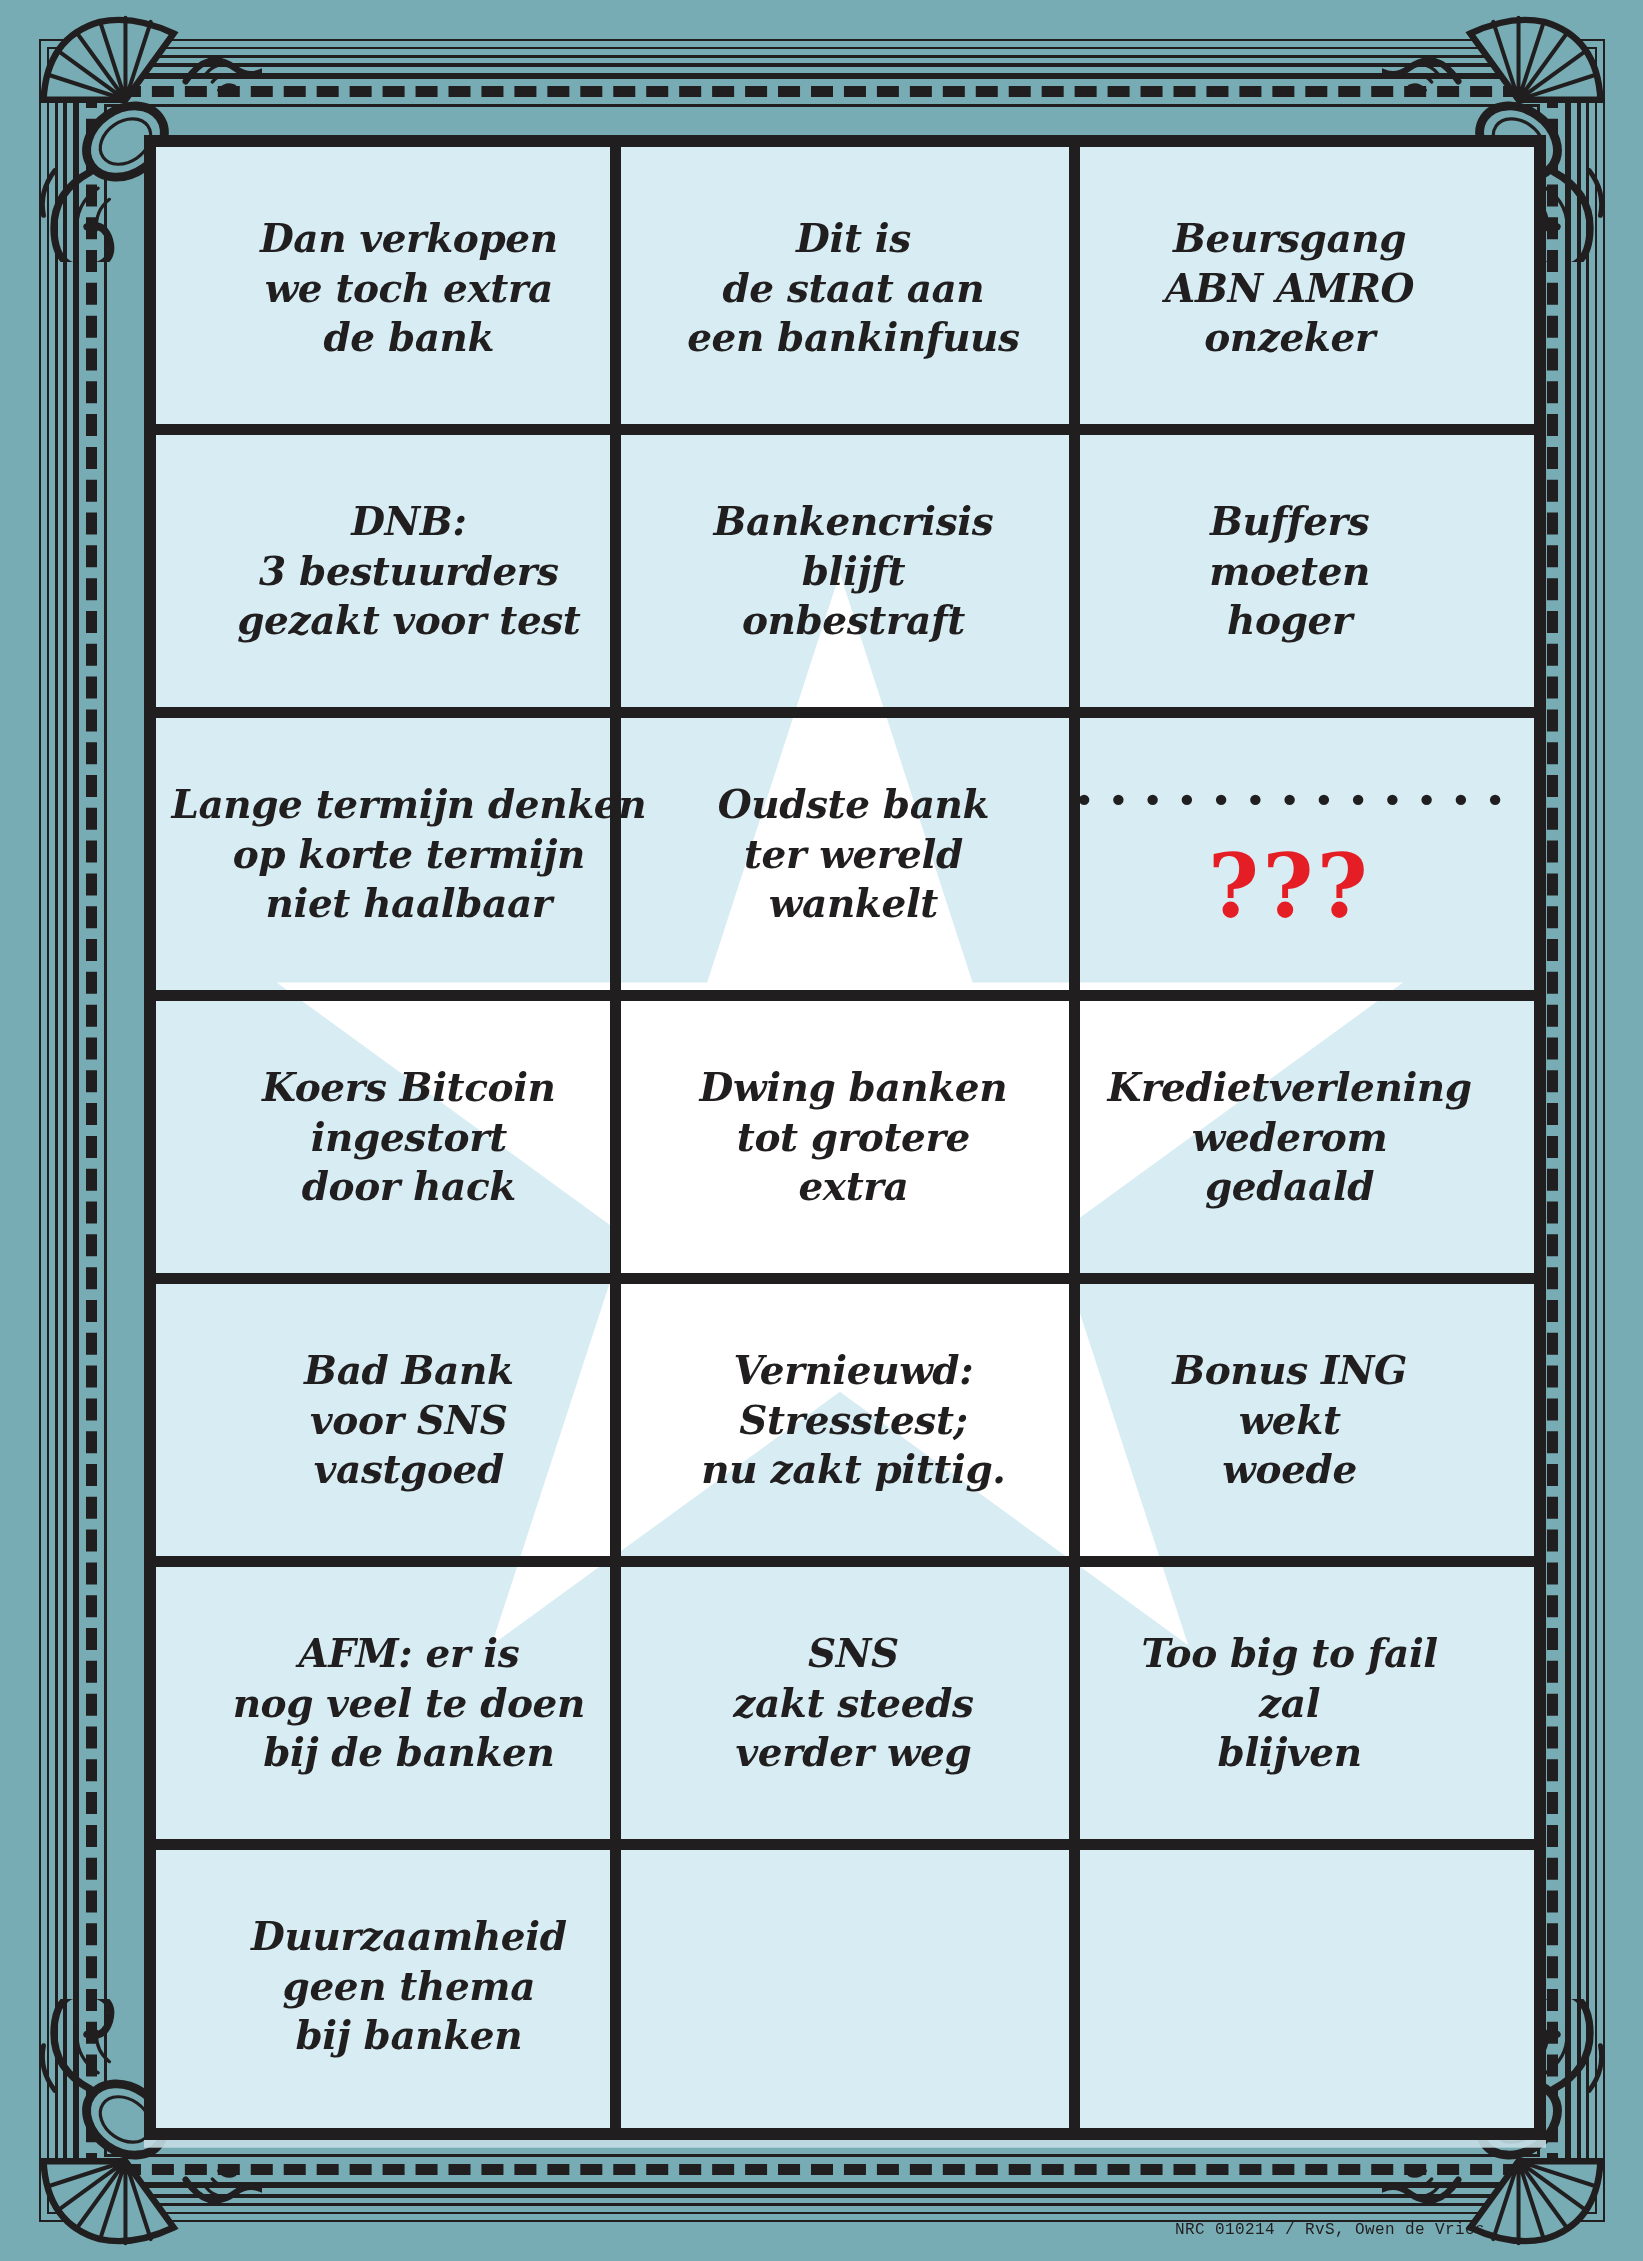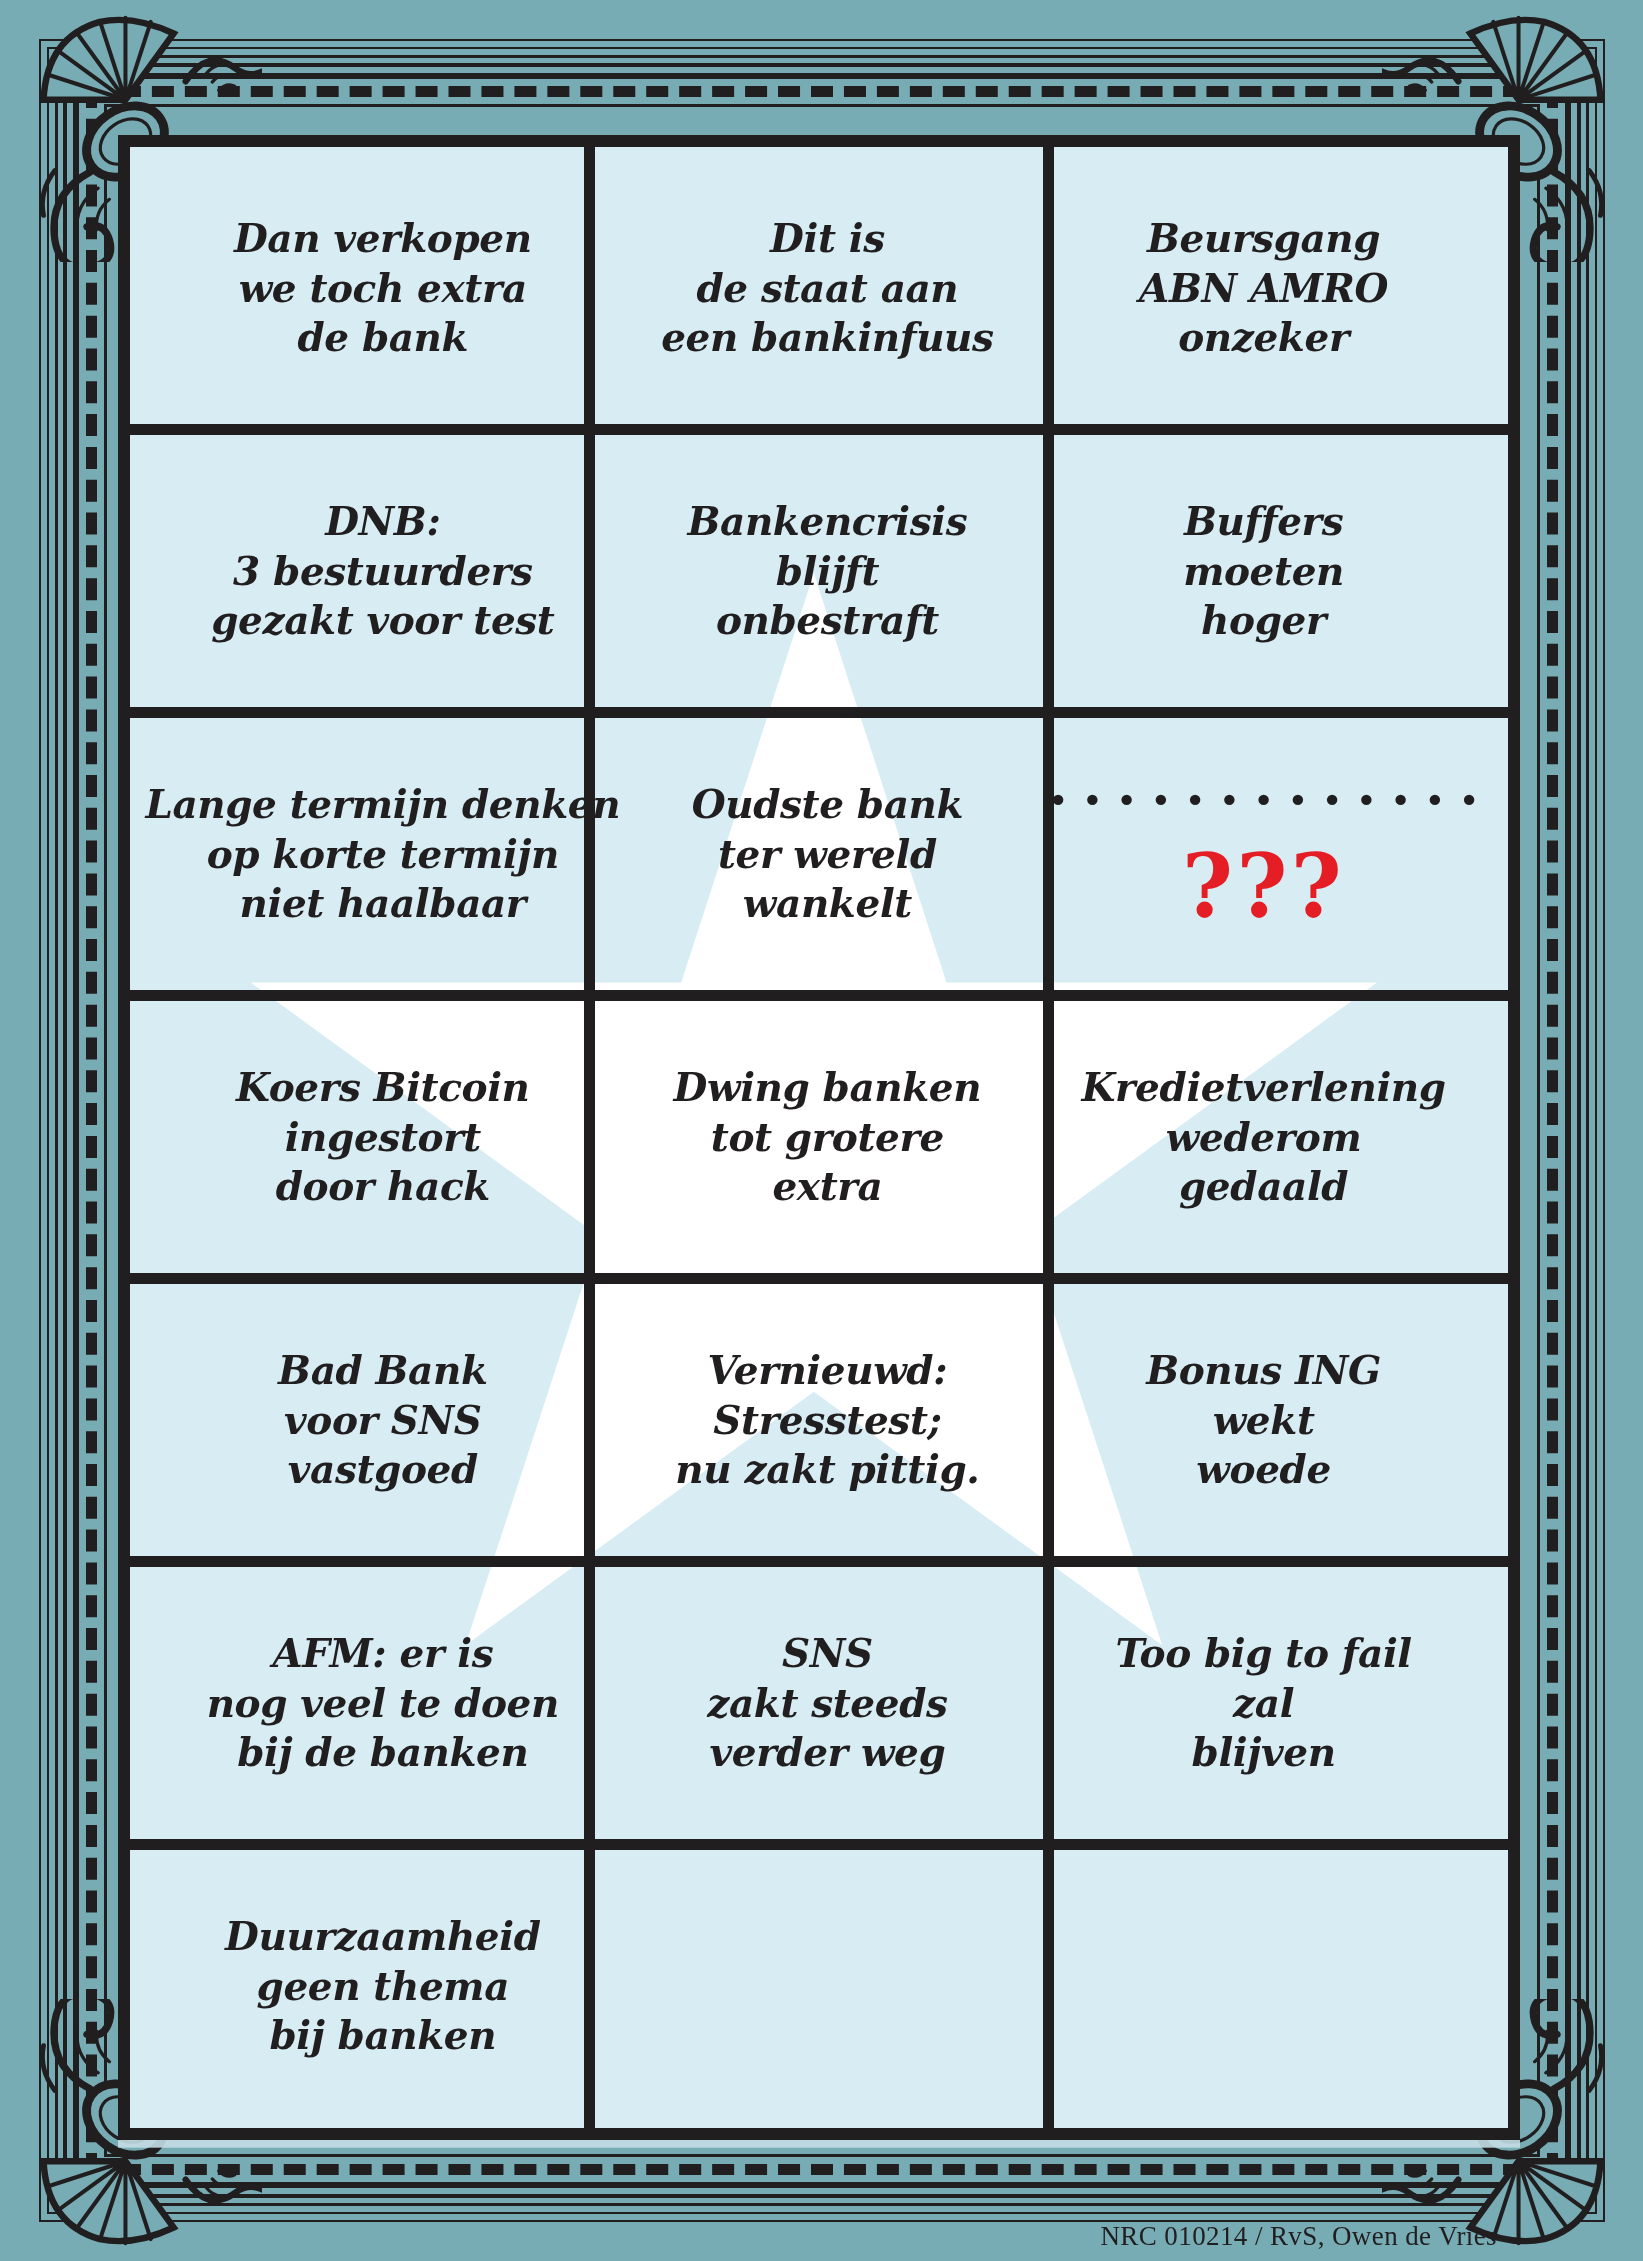--- a/index.html
+++ b/index.html
@@ -20,21 +20,21 @@
   .f6{inset:104px; border-width:3.4px;}
 
   
   .corner{position:absolute; width:257px; height:257px; z-index:1;}
   .corner.tl{left:5.1px; top:5.1px;}
   .corner.tr{right:5.1px; top:5.1px; transform:scaleX(-1);}
   .corner.bl{left:5.1px; bottom:5.1px; transform:scaleY(-1);}
   .corner.br{right:5.1px; bottom:5.1px; transform:scale(-1,-1);}
 
   
-  .board{position:absolute; left:118px; top:135px; width:1402px; height:2005px;
+  .board{position:absolute; left:144px; top:135px; width:1402px; height:2005px;
          background:var(--cell_blue); border:12px solid var(--ink); box-sizing:border-box;
          z-index:2; box-shadow:0 7.7px 0 rgba(196,221,228,.9);padding-left:48px;}
   .board-inner{position:absolute; inset:0;}
   .star-svg{position:absolute; inset:0; width:100%; height:100%; z-index:1;}
   .center-white{position:absolute; left:calc(100%/3 + 5.6px); top:calc(300%/7 + 5.6px);
                 width:calc(100%/3 - 11px); height:calc(100%/7 - 11px);
                 background:var(--white); z-index:1;}
   .vline{position:absolute; top:0; bottom:0; width:11px; background:var(--ink); z-index:2;}
   .vl-1{left:calc(100%/3 - 5.6px);} .vl-2{left:calc(200%/3 - 5.6px);}
   .hline{position:absolute; left:0; right:0; height:11px; background:var(--ink); z-index:2;}
@@ -47,23 +47,23 @@
         text-align:center; padding:0 15.4px; box-sizing:border-box;}
   .cell .line{display:block; white-space:nowrap; font-style:italic; font-weight:700;
               font-size:39px; line-height:1.27; color:var(--ink); letter-spacing:-0.4px;}
   .cell.special{gap:29px;}
   .dots{font-family:"DejaVu Sans","Liberation Sans",sans-serif; font-size:36px;
         letter-spacing:13px; color:var(--ink); line-height:1; text-indent:13px;}
   .qmarks{font-family:"DejaVu Serif","Liberation Serif",serif; font-weight:700;
           font-size:87px; line-height:.9; color:var(--red); letter-spacing:3.4px;}
 
   
-  .credit{position:absolute; top:2221px; right:147px; z-index:3;
-          font-family:Liberation Serif, serif;
-          font-size:27px; color:var(--ink); letter-spacing:0.4px;}
+  .credit{position:absolute; top:2221px; right:159px; z-index:3;
+          font-family:Liberation Mono, monospace;
+          font-size:16px; color:var(--ink); letter-spacing:0.4px;}
 </style>
 </head>
 <body>
 
 <div class="page">
 
   <div class="fline f1"></div>
   <div class="fline f2"></div>
   <div class="fline f3"></div>
   <div class="fline f4"></div>

